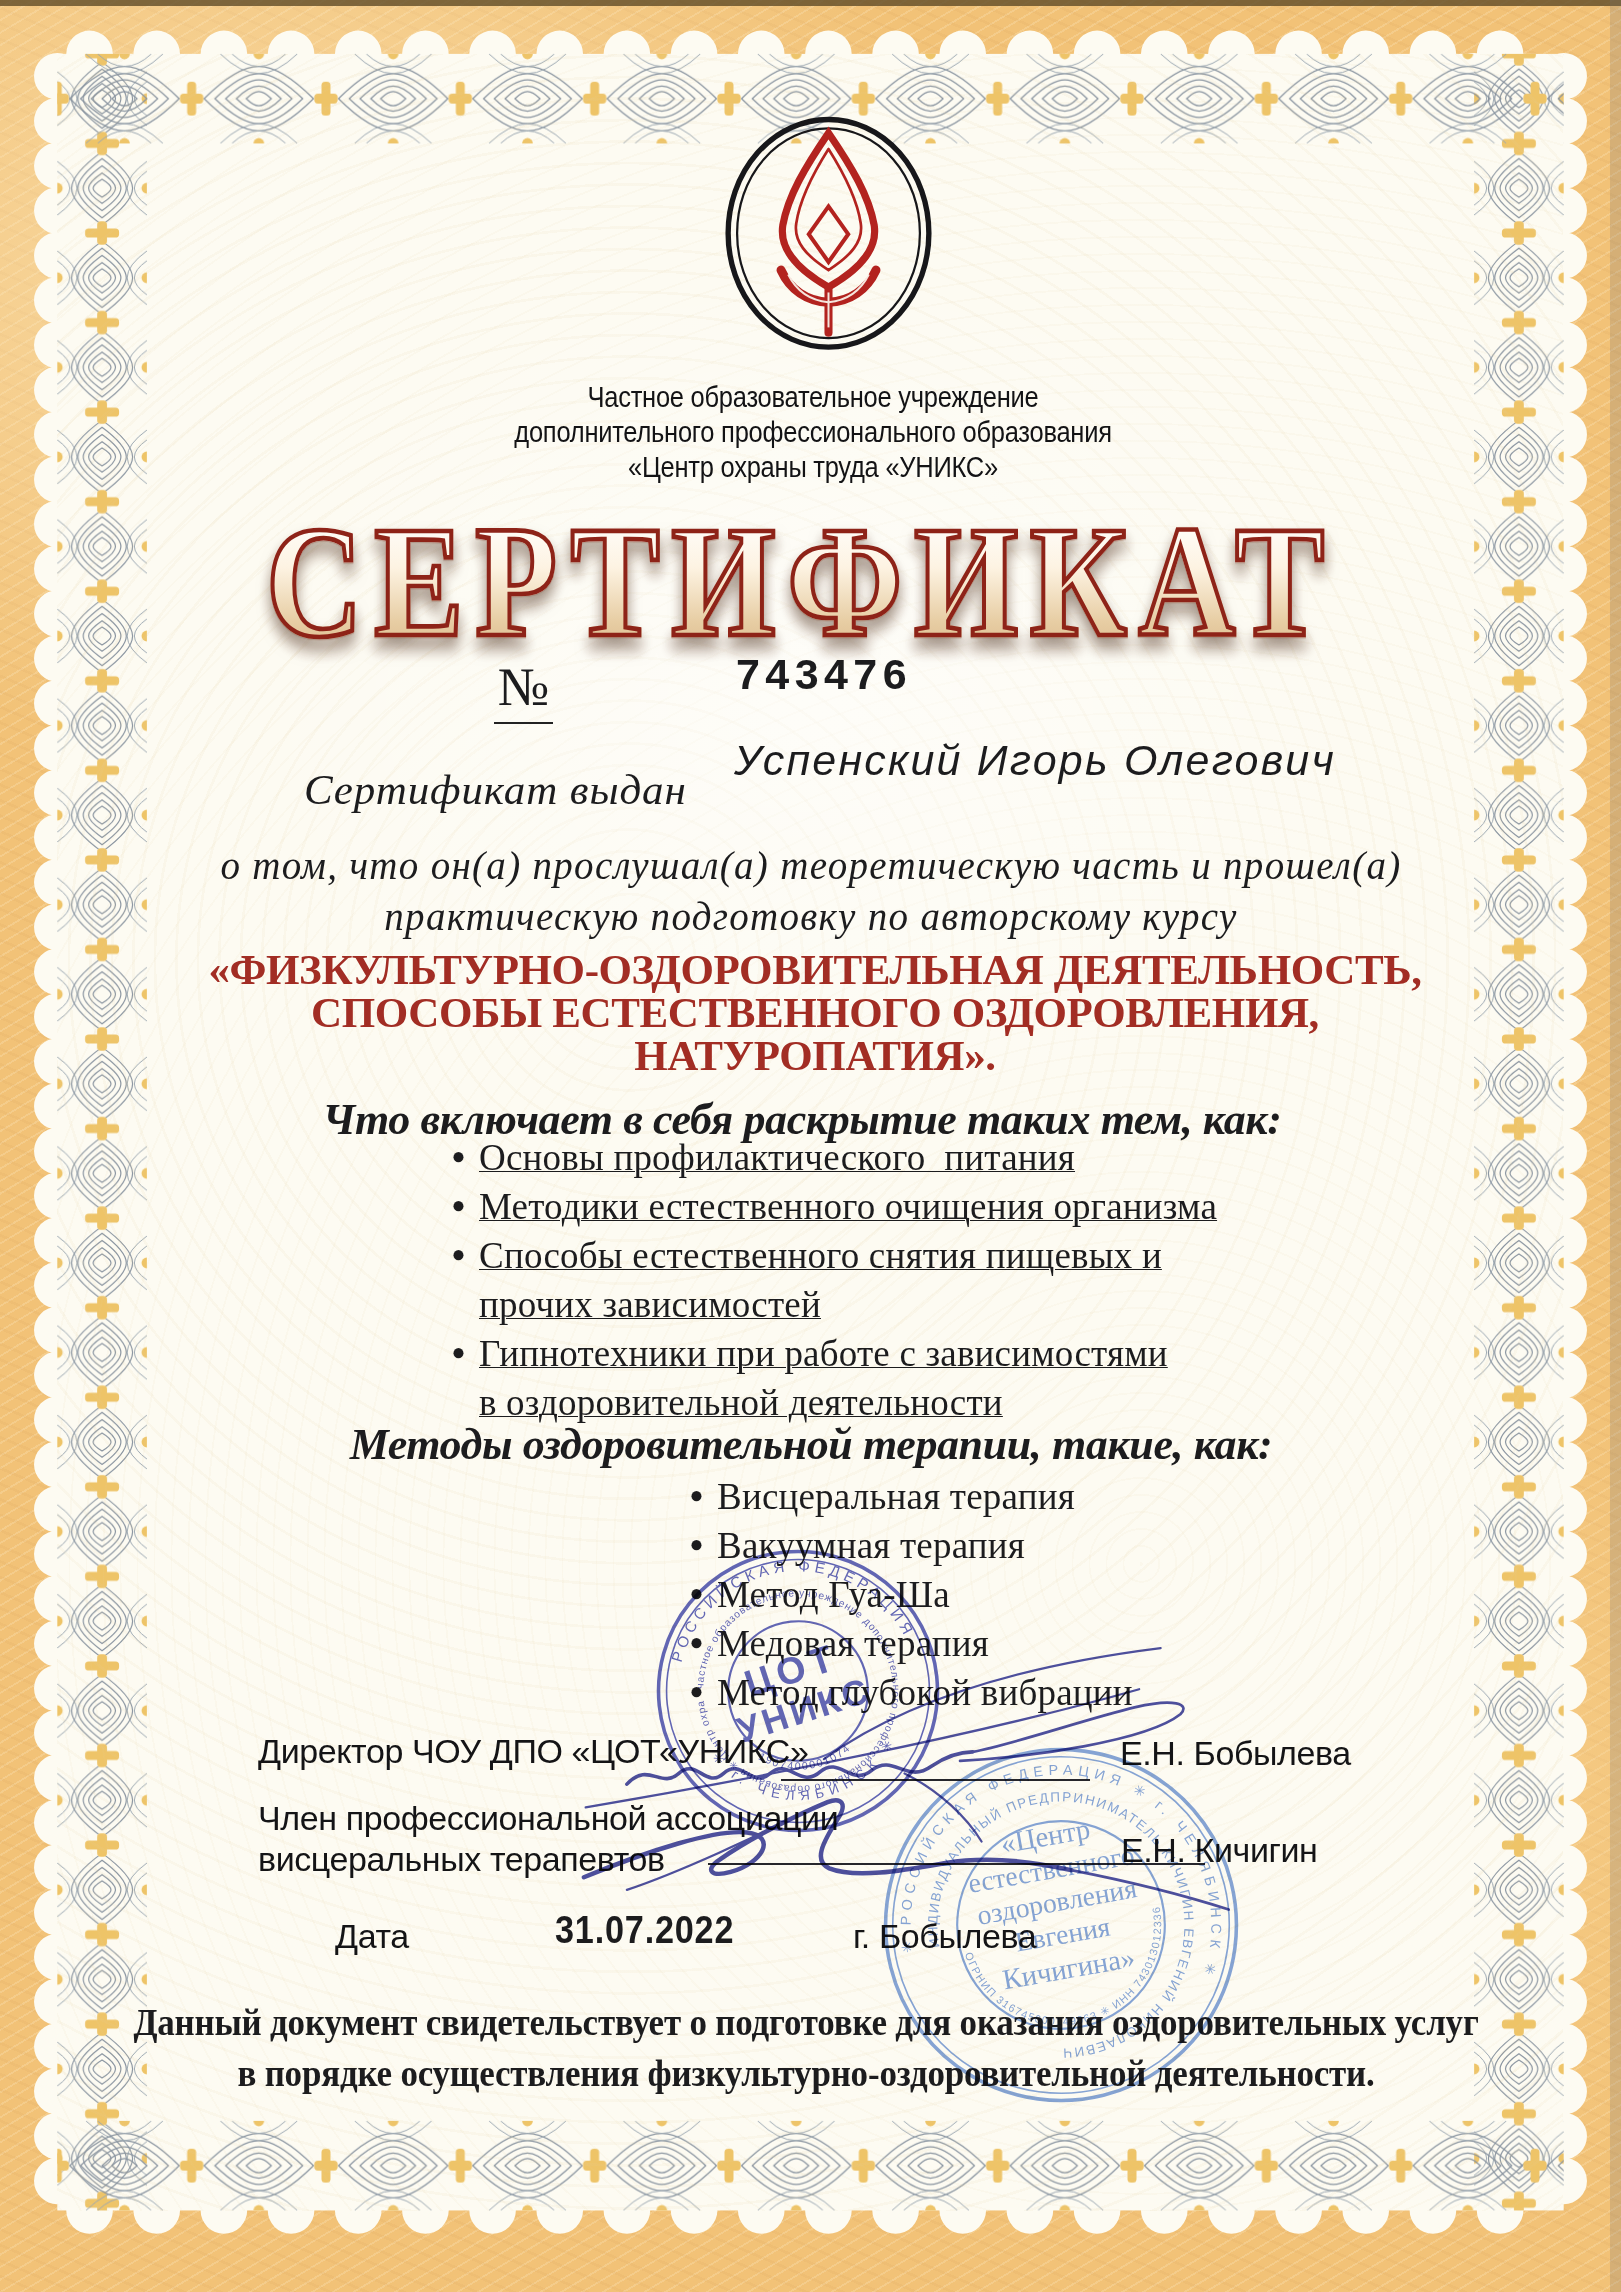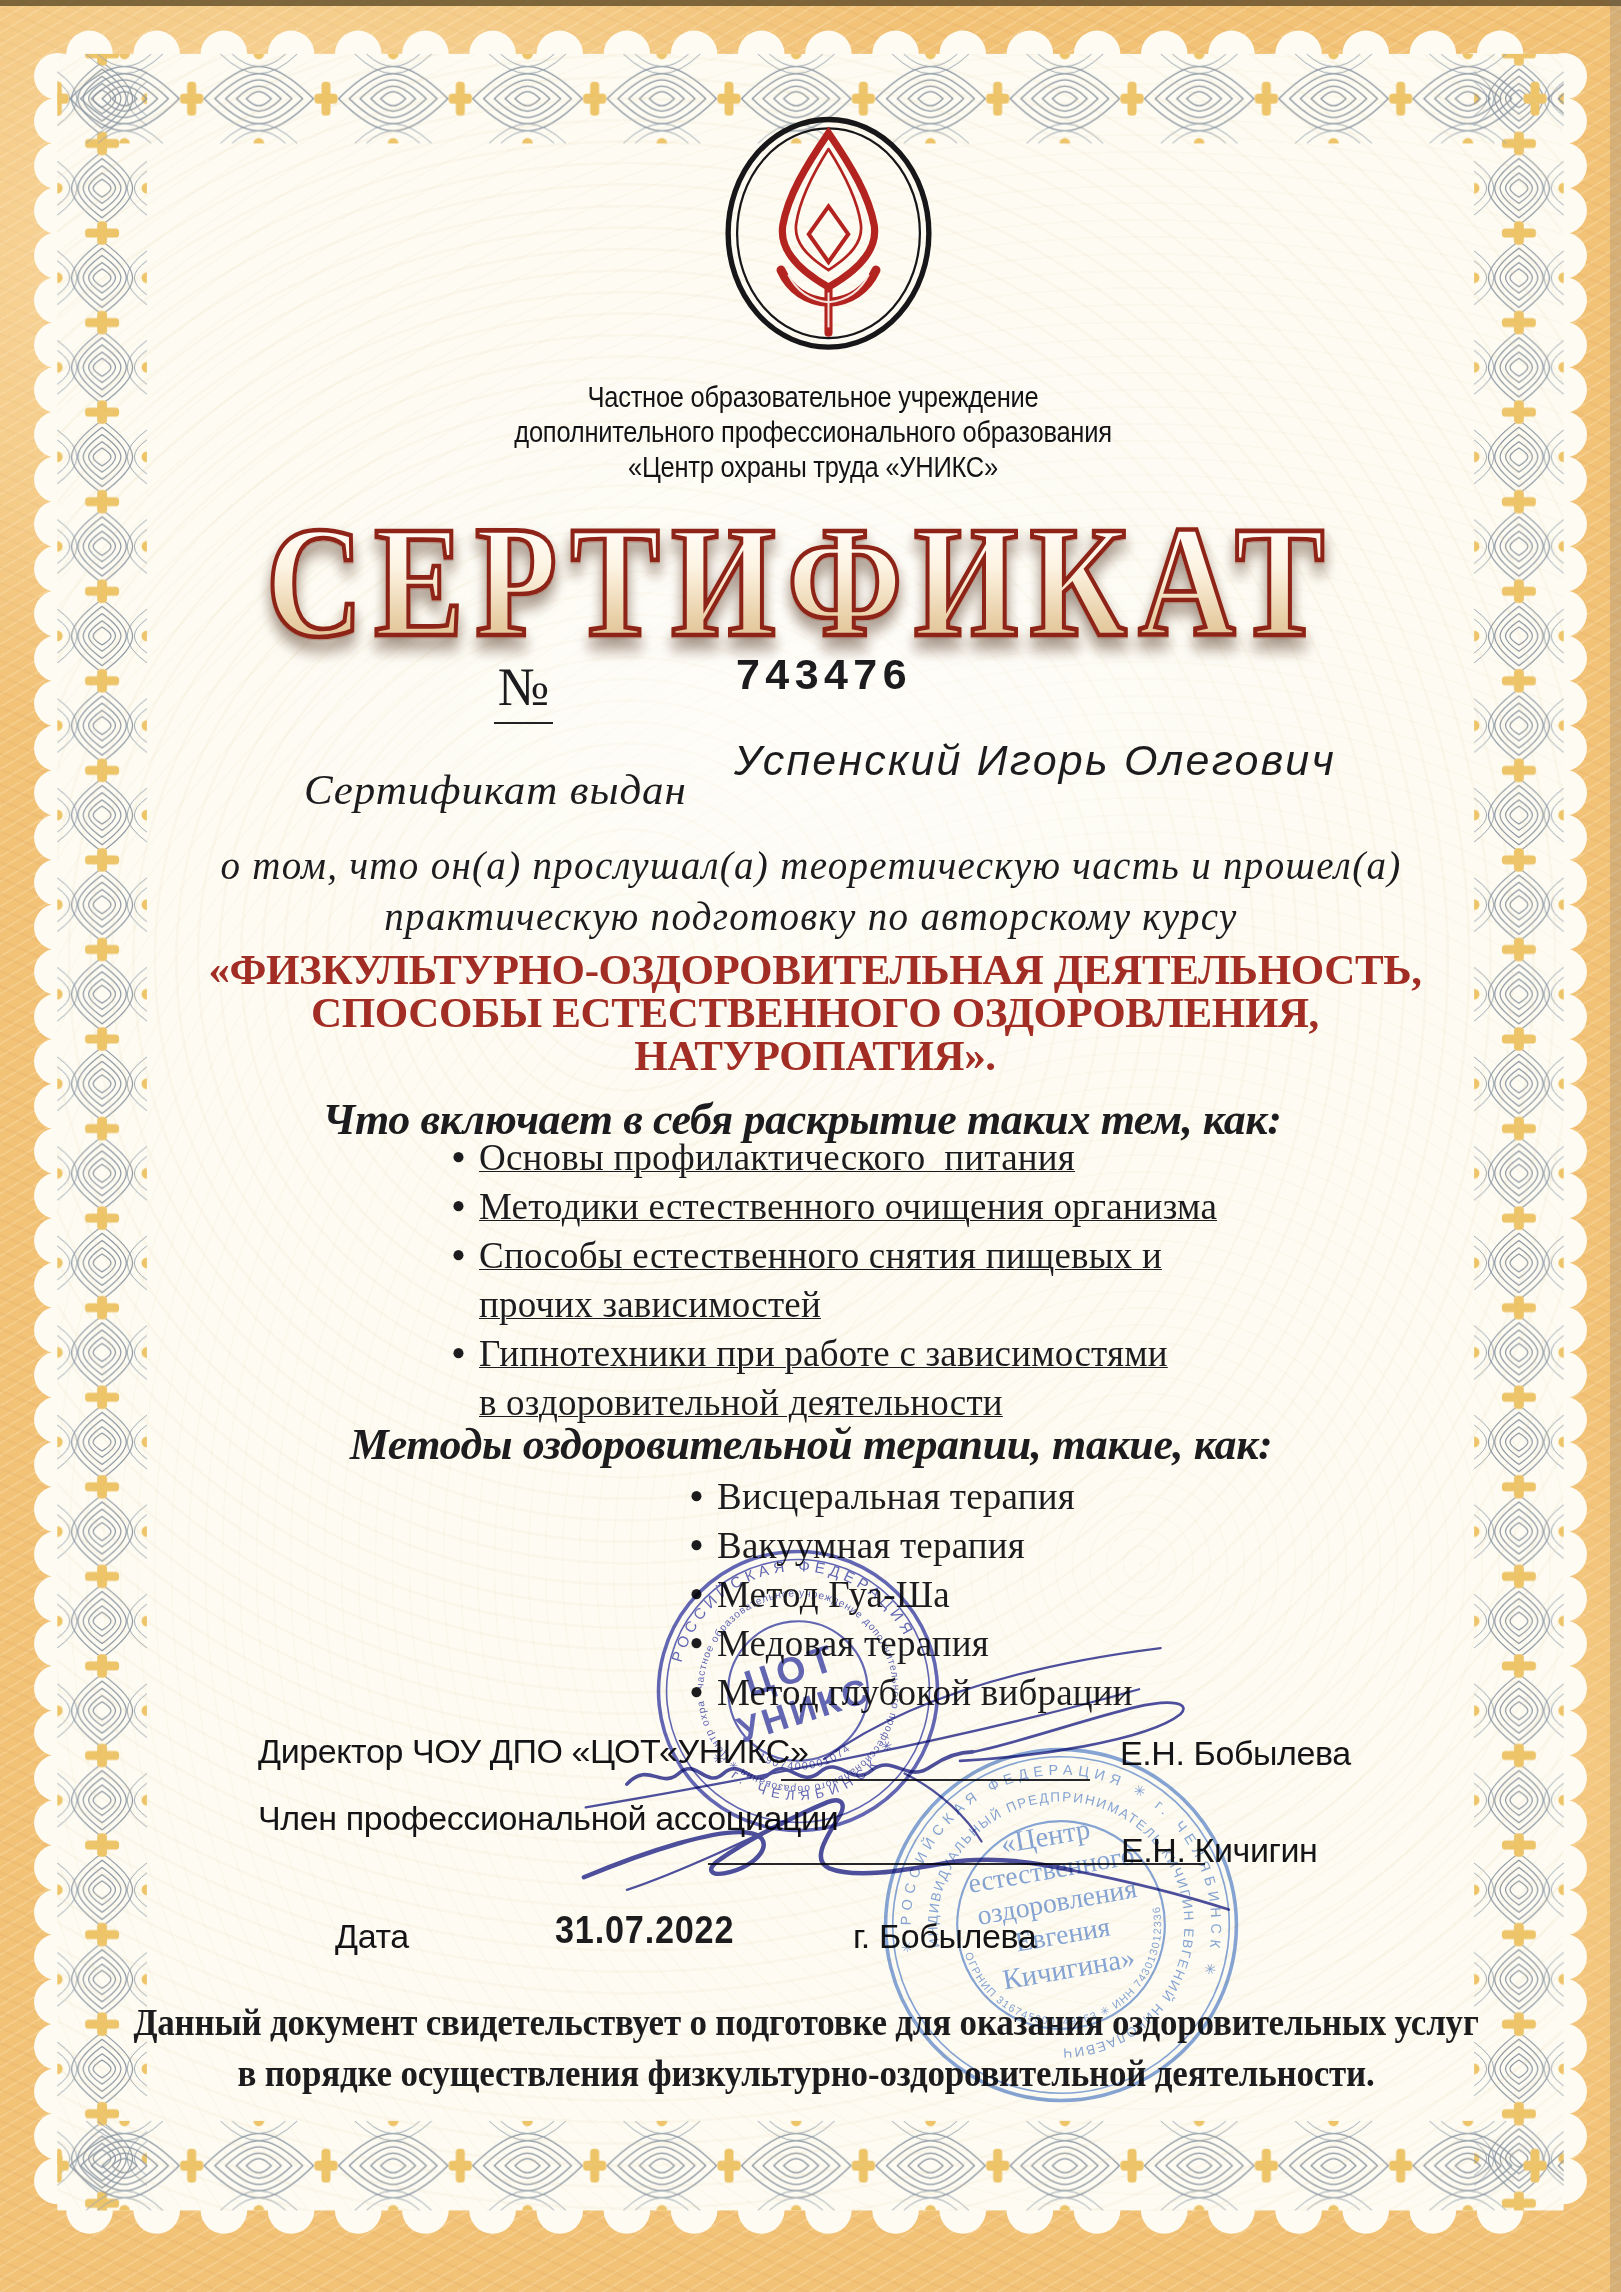--- a/index.html
+++ b/index.html
@@ -232,20 +232,21 @@
         <div class="bl"><span class="bdot">•</span><span class="btx">Медовая терапия</span></div>
         <div class="bl"><span class="bdot">•</span><span class="btx">Метод глубокой вибрации</span></div>
       </div>
 
     <div class="abs lbl director-label">Директор ЧОУ ДПО «ЦОТ«УНИКС»</div>
     <div class="sig-line line1"></div>
     <div class="abs lbl director-name">Е.Н. Бобылева</div>
 
     <div class="abs lbl member-label">
       <div>Член профессиональной ассоциации</div>
+      <div>висцеральных терапевтов</div>
     </div>
     <div class="sig-line line2"></div>
     <div class="abs lbl member-name">Е.Н. Кичигин</div>
 
     <div class="abs lbl date-label">Дата</div>
     <div class="abs date-value">31.07.2022</div>
     <div class="abs lbl city">г. Бобылева</div>
 
     <div class="cx footer footer1">Данный документ свидетельствует о подготовке для оказания оздоровительных услуг</div>
     <div class="cx footer footer2">в порядке осуществления физкультурно-оздоровительной деятельности.</div>

